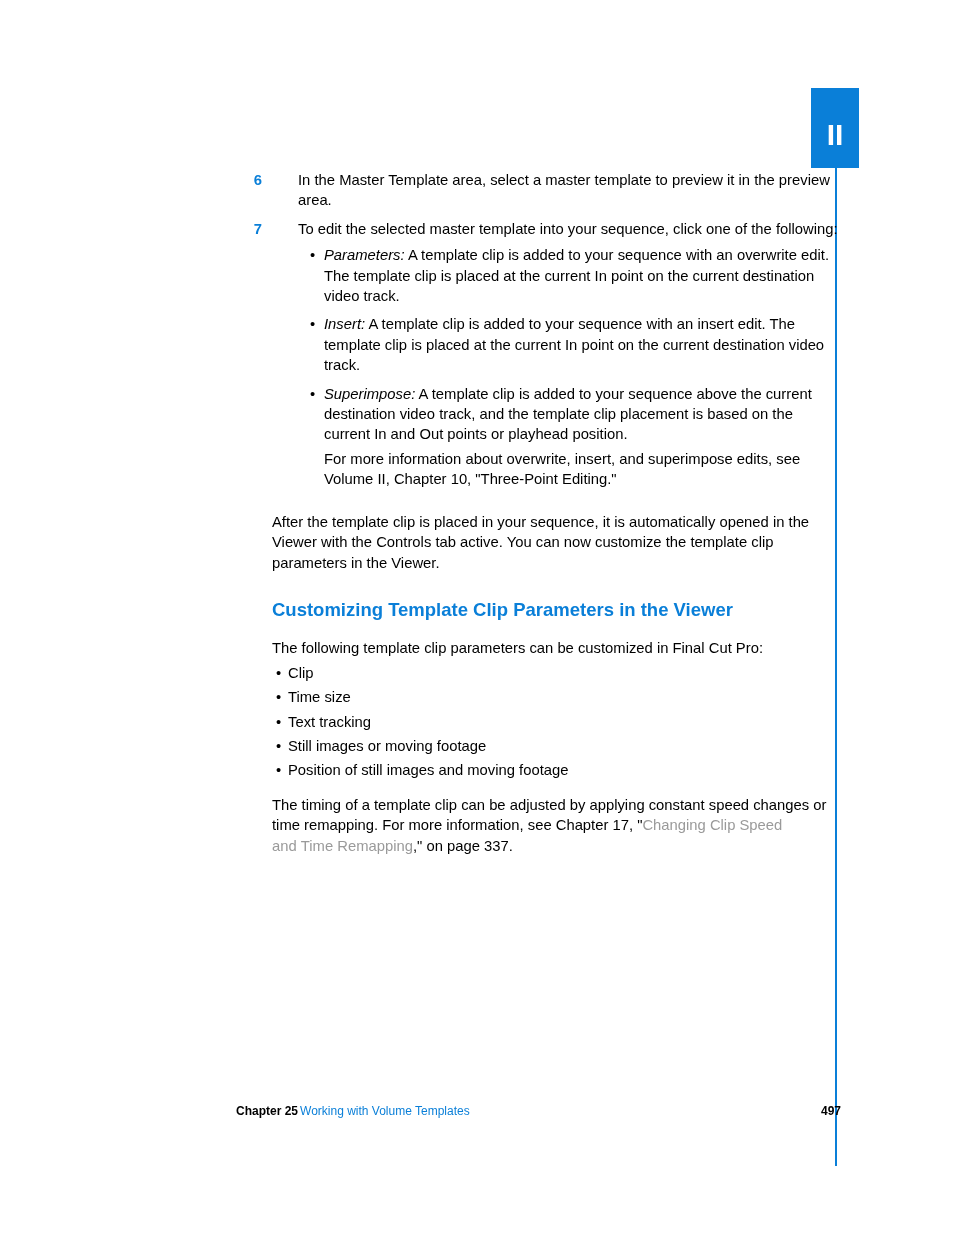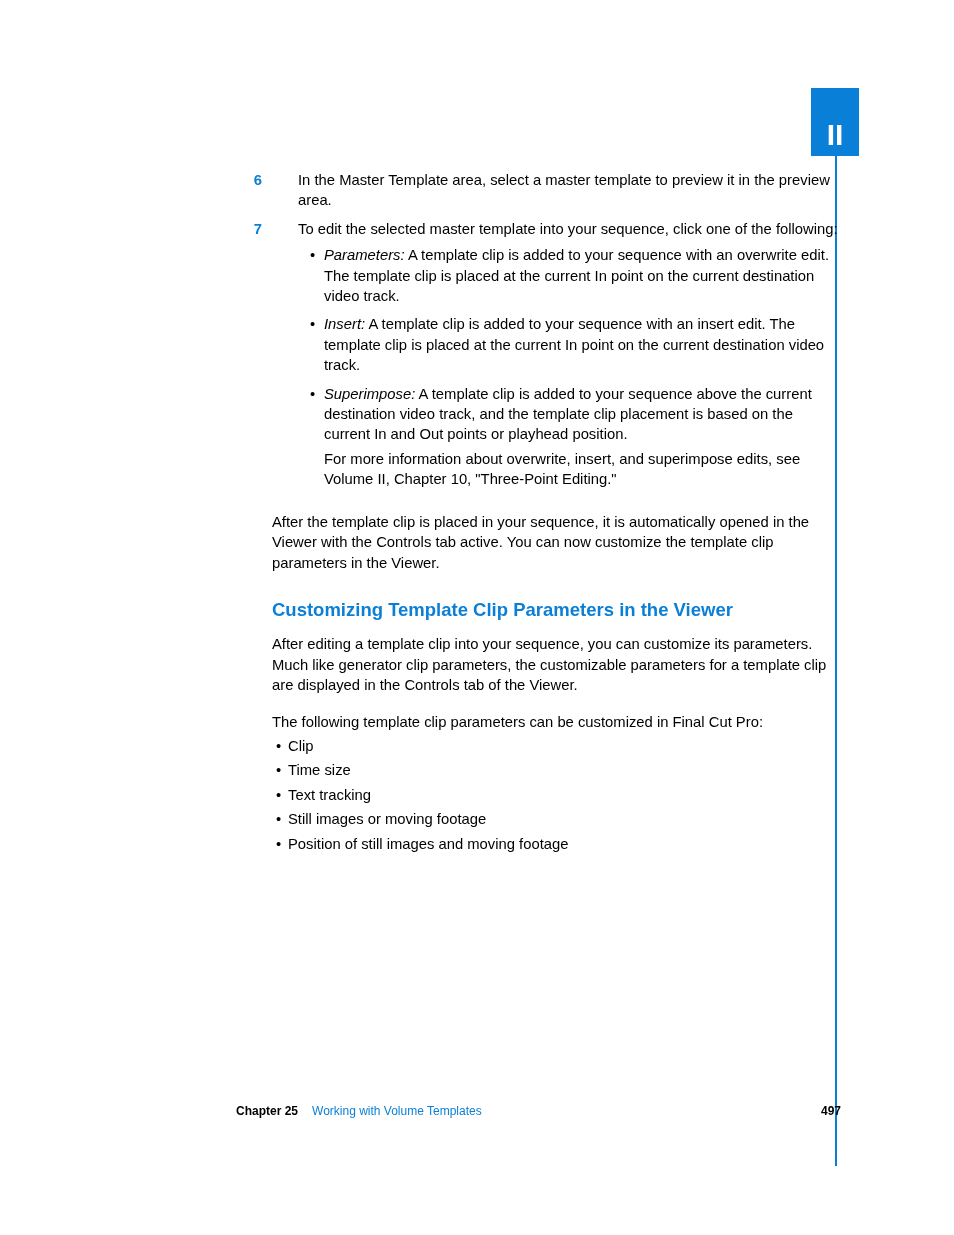--- a/index.html
+++ b/index.html
@@ -16,21 +16,21 @@
     position: relative;
     width: 954px;
     height: 1235px;
     overflow: hidden;
   }
   .blue-tab {
     position: absolute;
     right: 95px;
     top: 88px;
     width: 48px;
-    height: 68px;
+    height: 80px;
     background: #0a7fd8;
     color: #fff;
     font-size: 30px;
     font-weight: 600;
     letter-spacing: 0px;
     text-align: center;
     box-sizing: border-box;
     padding-top: 30px;
     font-family: "Myriad Pro", "Segoe UI", Arial, sans-serif;
   }
@@ -128,21 +128,21 @@
     position: absolute;
     left: 236px;
     bottom: 117px;
     width: 605px;
     font-size: 12px;
     display: flex;
     justify-content: space-between;
   }
   .footer .left {
     display: flex;
-    gap: 14px;
+    gap: 2px;
   }
   .footer .chapter-label {
     font-weight: 700;
     color: #000;
   }
   .footer .chapter-title {
     color: #0a7fd8;
   }
   .footer .page-num {
     font-weight: 700;
@@ -189,21 +189,20 @@
           </div>
 
         </div>
       </div>
     </div>
 
     <div class="para">After the template clip is placed in your sequence, it is automatically opened in the Viewer with the Controls tab active. You can now customize the template clip parameters in the Viewer.</div>
 
     <div class="section-heading">Customizing Template Clip Parameters in the Viewer</div>
 
-    <div class="body-para">After editing a template clip into your sequence, you can customize its parameters. Much like generator clip parameters, the customizable parameters for a template clip are displayed in the Controls tab of the Viewer.</div>
 
     <div class="simple-list-intro">The following template clip parameters can be customized in Final Cut Pro:</div>
 
     <div class="simple-item">
       <span class="dot">•</span>
       <span>Clip</span>
     </div>
     <div class="simple-item">
       <span class="dot">•</span>
       <span>Time size</span>
@@ -214,20 +213,23 @@
     </div>
     <div class="simple-item">
       <span class="dot">•</span>
       <span>Still images or moving footage</span>
     </div>
     <div class="simple-item">
       <span class="dot">•</span>
       <span>Position of still images and moving footage</span>
     </div>
 
+    <div class="body-para" style="margin-top:14px;">
+      <span>The timing of a template clip can be adjusted by applying constant speed changes or time remapping. For more information, see Chapter 17, "</span><span class="xref">Changing Clip Speed and&nbsp;Time&nbsp;Remapping</span><span>," on page 337.</span>
+    </div>
 
   </div>
 
   <div class="footer">
     <div class="left">
       <span class="chapter-label">Chapter 25</span>
       <span class="chapter-title">Working with Volume Templates</span>
     </div>
     <span class="page-num">497</span>
   </div>

